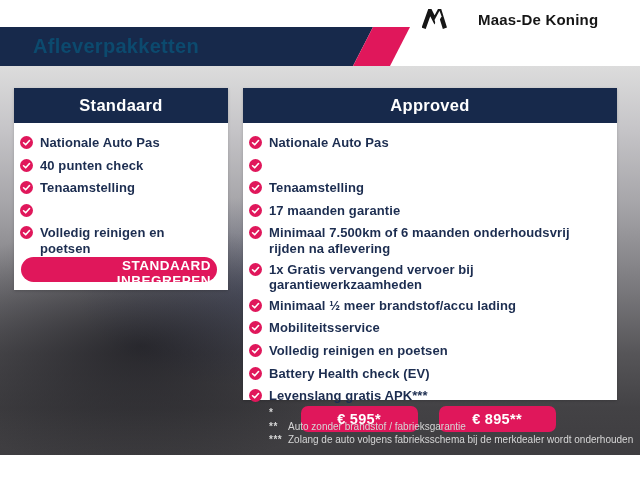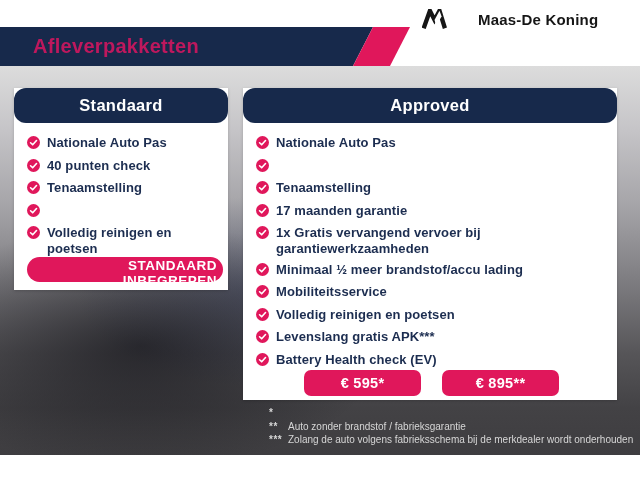--- a/index.html
+++ b/index.html
@@ -22,35 +22,35 @@
   .header .navy-ribbon{
     position:absolute;inset:0;background:#17294b;
     clip-path:polygon(0 0,373px 0,353px 100%,0 100%);
   }
   .header .pink-ribbon{
     position:absolute;inset:0;background:#e0175b;
     clip-path:polygon(373px 0,410px 0,390px 100%,353px 100%);
   }
   .header .page-title{
     position:absolute;left:33px;top:0;height:39px;line-height:39px;
-    color:#be185d;font-size:20px;font-weight:bold;letter-spacing:.3px;
+    color:#0c4a6e;font-size:20px;font-weight:bold;letter-spacing:.3px;
   }
   .brand{position:absolute;left:422px;top:0;height:39px;display:flex;align-items:center;gap:7px;}
   .brand svg{display:block;}
   .brand .brand-name{color:#161616;font-size:15px;font-weight:800;letter-spacing:.2px;margin-left:24px;}
   
   .card{
     position:absolute;background:#ffffff;display:flex;flex-direction:column;
     box-shadow:0 1px 3px rgba(0,0,0,.18);
   }
   .card .card-header{
     background:#17294b;height:35px;line-height:35px;text-align:center;
-    color:#ffffff;font-size:16.5px;font-weight:bold;letter-spacing:.3px;flex:0 0 auto;border-radius:12px;
-  }
-  .card .card-body{flex:1;display:flex;flex-direction:column;padding:12px 10px 8px 13px;}
+    color:#ffffff;font-size:16.5px;font-weight:bold;letter-spacing:.3px;flex:0 0 auto;
+  }
+  .card .card-body{flex:1;display:flex;flex-direction:column;padding:12px 10px 8px 6px;}
   .card-standaard{left:14px;top:88px;width:214px;height:202px;}
   .card-approved{left:243px;top:88px;width:374px;height:312px;}
   ul.feature-list{list-style:none;margin:0;padding:0;display:flex;flex-direction:column;gap:5px;}
   ul.feature-list li{
     display:flex;align-items:flex-start;gap:7px;
     color:#1c2d50;font-size:13px;font-weight:bold;line-height:1.2;letter-spacing:.1px;
   }
   .check{flex:0 0 auto;margin-top:1px;}
   
   .included-btn{
@@ -162,20 +162,27 @@
               <circle cx="8" cy="8" r="8" fill="#e0175b"></circle>
               <path d="M4.4 8.3 L7 10.8 L11.7 5.6" stroke="#ffffff" stroke-width="2" fill="none" stroke-linecap="round" stroke-linejoin="round"></path>
             </svg></span>
           <span>17 maanden garantie</span>
         </li>
       <li>
           <span class="check"><svg width="13" height="13" viewBox="0 0 16 16">
               <circle cx="8" cy="8" r="8" fill="#e0175b"></circle>
               <path d="M4.4 8.3 L7 10.8 L11.7 5.6" stroke="#ffffff" stroke-width="2" fill="none" stroke-linecap="round" stroke-linejoin="round"></path>
             </svg></span>
+          <span>Minimaal 7.500km of 6 maanden onderhoudsvrij rijden na aflevering</span>
+        </li>
+      <li>
+          <span class="check"><svg width="13" height="13" viewBox="0 0 16 16">
+              <circle cx="8" cy="8" r="8" fill="#e0175b"></circle>
+              <path d="M4.4 8.3 L7 10.8 L11.7 5.6" stroke="#ffffff" stroke-width="2" fill="none" stroke-linecap="round" stroke-linejoin="round"></path>
+            </svg></span>
           <span>1x Gratis vervangend vervoer bij garantiewerkzaamheden</span>
         </li>
       <li>
           <span class="check"><svg width="13" height="13" viewBox="0 0 16 16">
               <circle cx="8" cy="8" r="8" fill="#e0175b"></circle>
               <path d="M4.4 8.3 L7 10.8 L11.7 5.6" stroke="#ffffff" stroke-width="2" fill="none" stroke-linecap="round" stroke-linejoin="round"></path>
             </svg></span>
           <span>Minimaal ½ meer brandstof/accu lading</span>
         </li>
       <li>
@@ -190,28 +197,28 @@
               <circle cx="8" cy="8" r="8" fill="#e0175b"></circle>
               <path d="M4.4 8.3 L7 10.8 L11.7 5.6" stroke="#ffffff" stroke-width="2" fill="none" stroke-linecap="round" stroke-linejoin="round"></path>
             </svg></span>
           <span>Volledig reinigen en poetsen</span>
         </li>
       <li>
           <span class="check"><svg width="13" height="13" viewBox="0 0 16 16">
               <circle cx="8" cy="8" r="8" fill="#e0175b"></circle>
               <path d="M4.4 8.3 L7 10.8 L11.7 5.6" stroke="#ffffff" stroke-width="2" fill="none" stroke-linecap="round" stroke-linejoin="round"></path>
             </svg></span>
+          <span>Battery Health check (EV)</span>
+        </li>
+      <li>
+          <span class="check"><svg width="13" height="13" viewBox="0 0 16 16">
+              <circle cx="8" cy="8" r="8" fill="#e0175b"></circle>
+              <path d="M4.4 8.3 L7 10.8 L11.7 5.6" stroke="#ffffff" stroke-width="2" fill="none" stroke-linecap="round" stroke-linejoin="round"></path>
+            </svg></span>
           <span>Levenslang gratis APK***</span>
-        </li>
-      <li>
-          <span class="check"><svg width="13" height="13" viewBox="0 0 16 16">
-              <circle cx="8" cy="8" r="8" fill="#e0175b"></circle>
-              <path d="M4.4 8.3 L7 10.8 L11.7 5.6" stroke="#ffffff" stroke-width="2" fill="none" stroke-linecap="round" stroke-linejoin="round"></path>
-            </svg></span>
-          <span>Battery Health check (EV)</span>
         </li>
     </ul>
     <div class="price-row">
       <button class="price-btn">€ 595*</button>
       <button class="price-btn">€ 895**</button>
     </div>
   </div>
 </div>
 
 <div class="footnotes">

